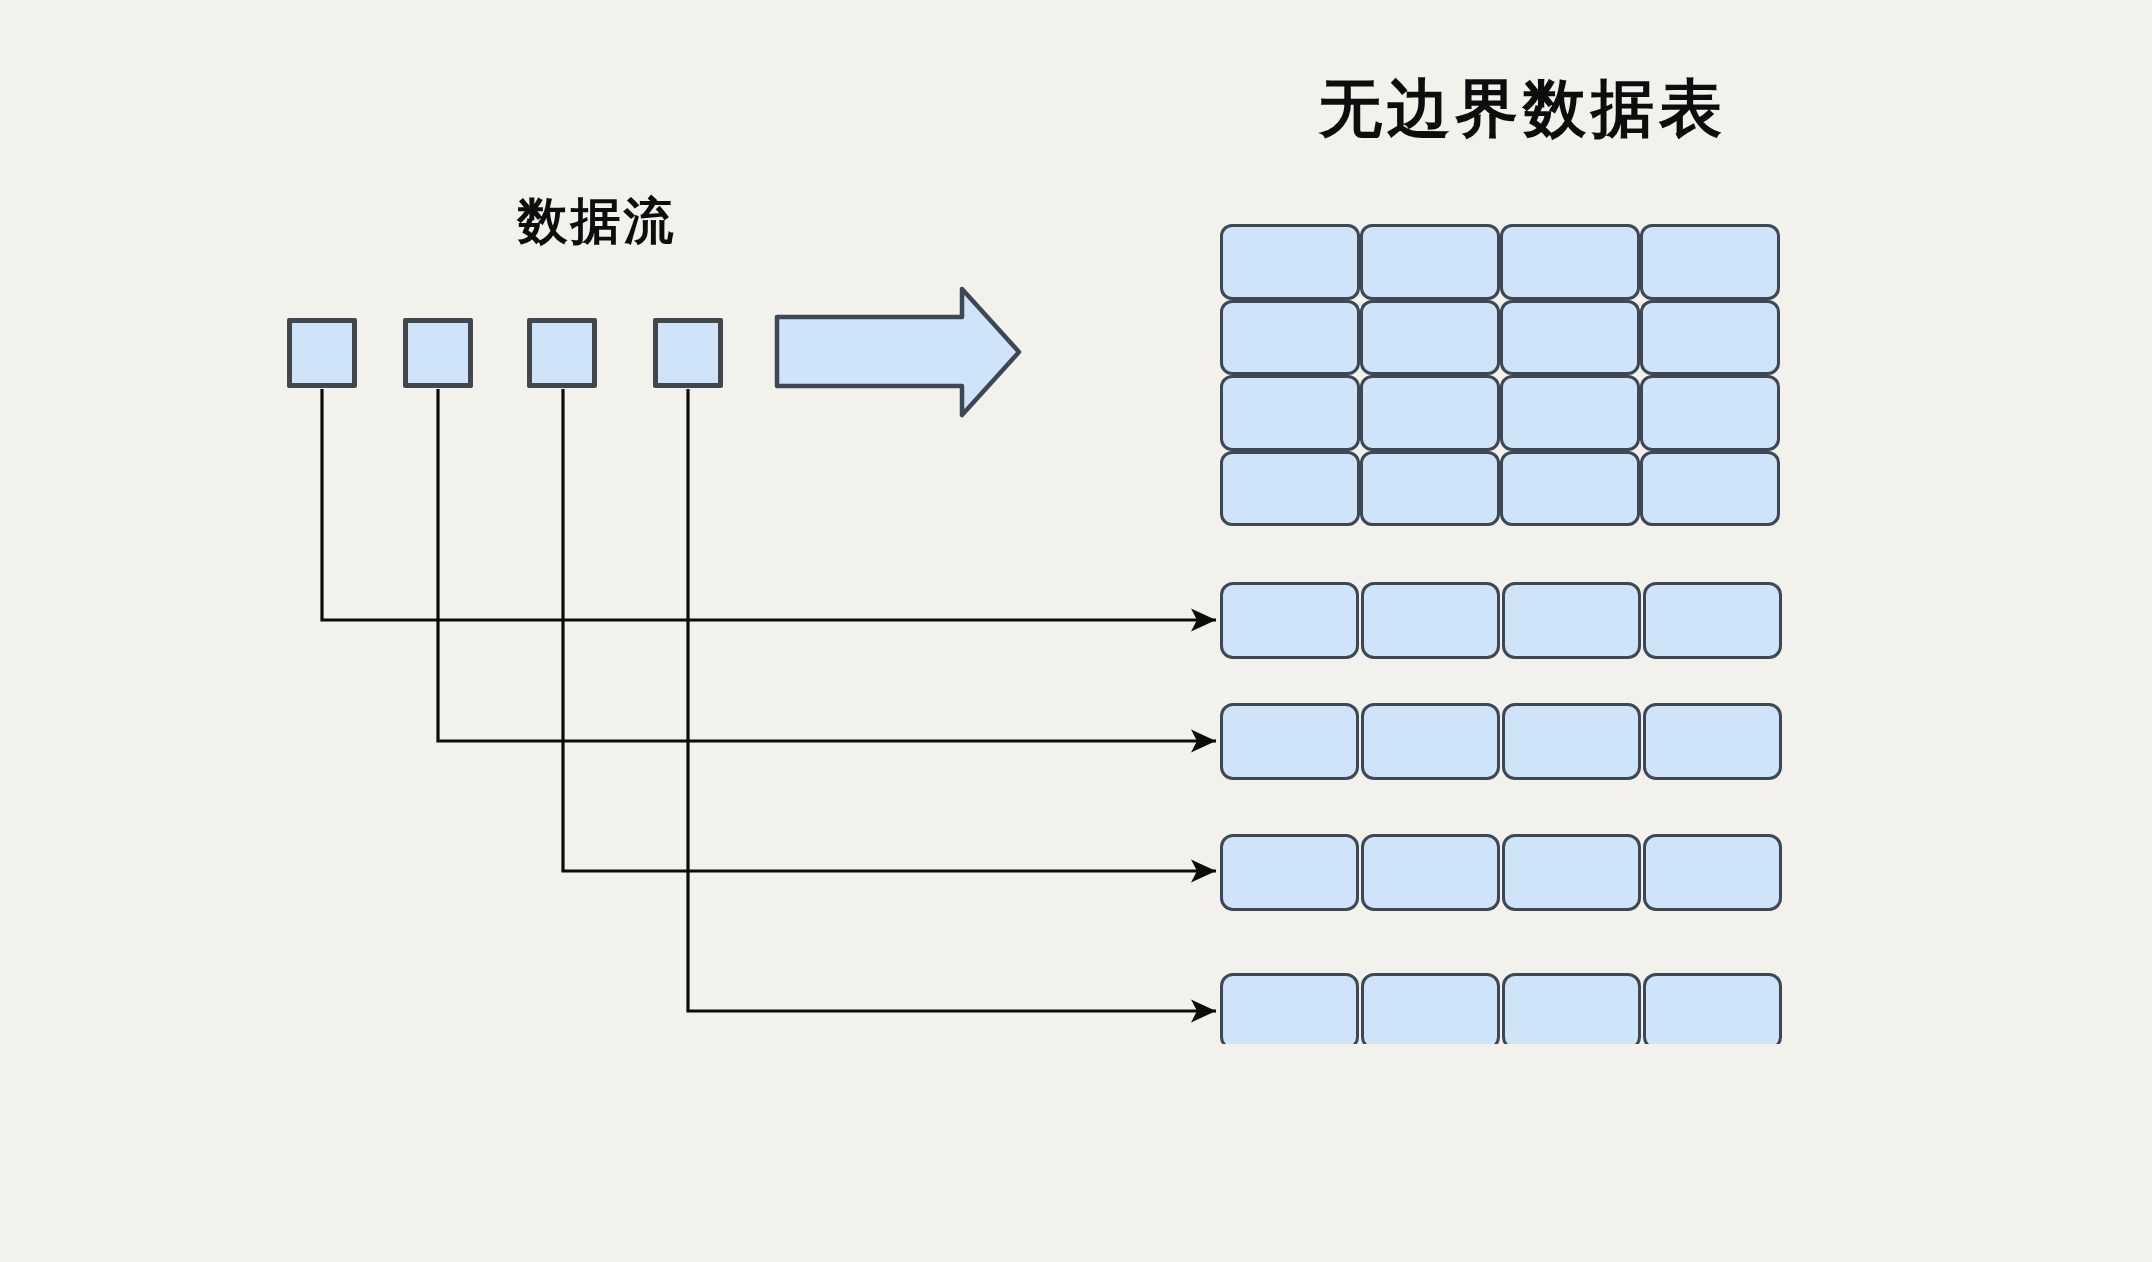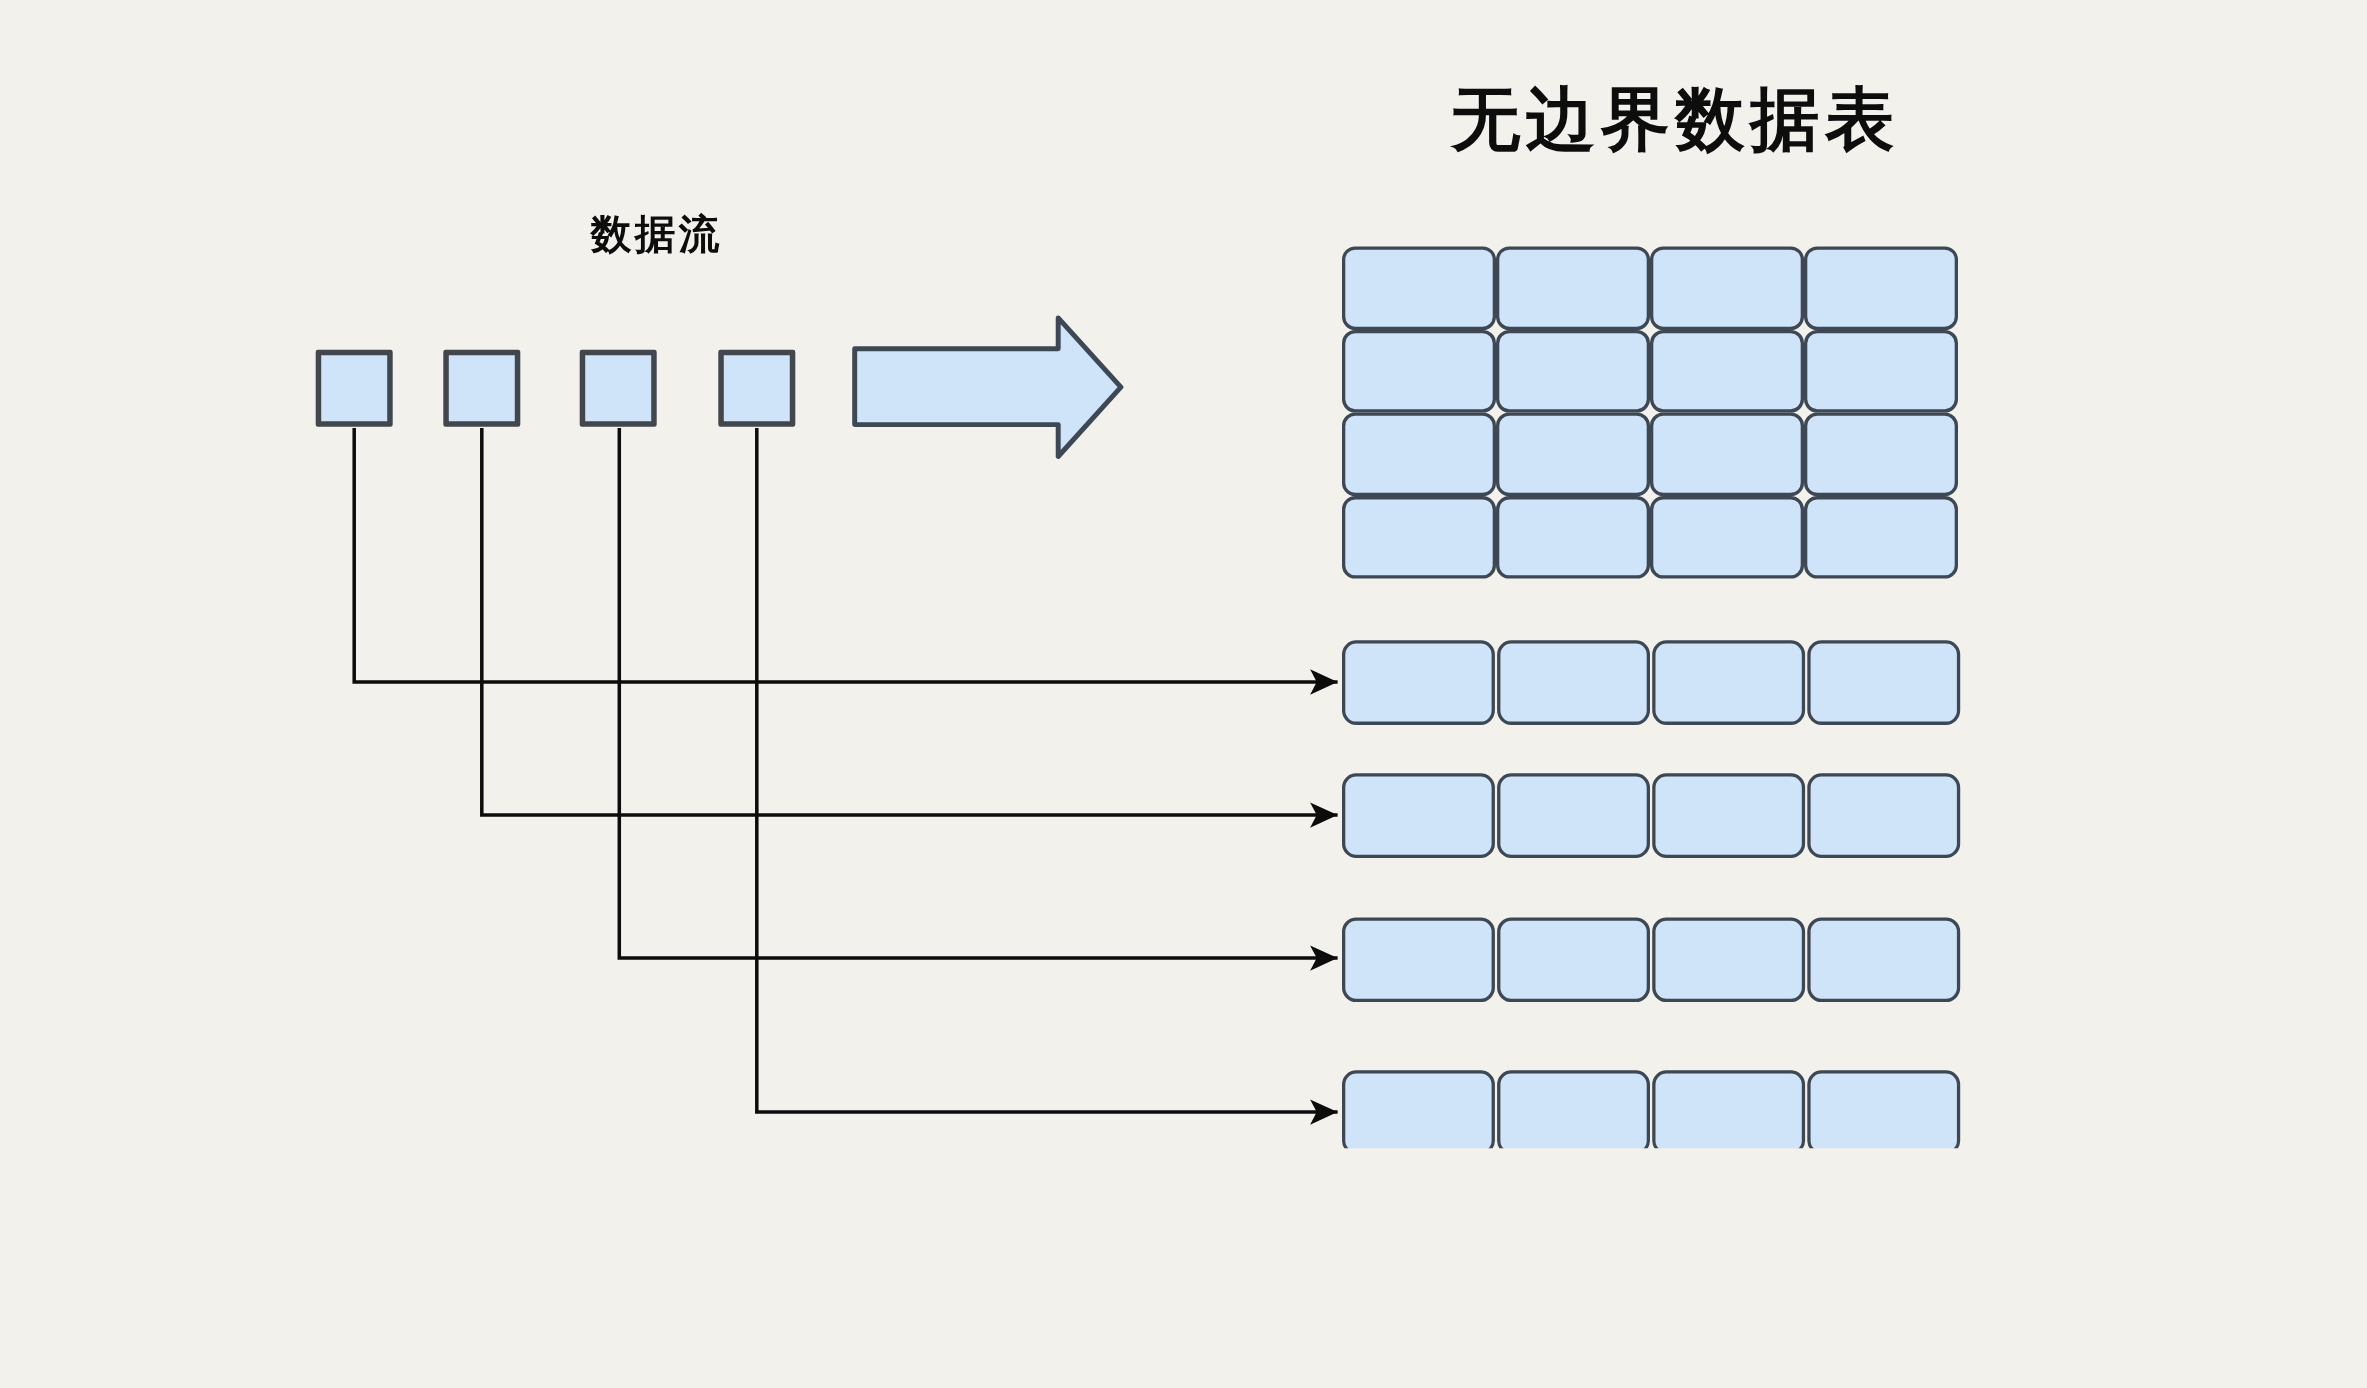--- a/index.html
+++ b/index.html
@@ -27,21 +27,21 @@
     font-weight: 600;
     letter-spacing: 5px;
     color: var(--text, #0d0d0d);
     white-space: nowrap;
   }
   .stream-label {
     position: absolute;
     left: 597px;
     top: 188px;
     transform: translateX(-50%);
-    font-size: 37px;
+    font-size: 50px;
     font-weight: 600;
     letter-spacing: 3px;
     color: var(--text, #0d0d0d);
     white-space: nowrap;
   }
 
   
   .connector-layer {
     position: absolute;
     left: 0; top: 0;

